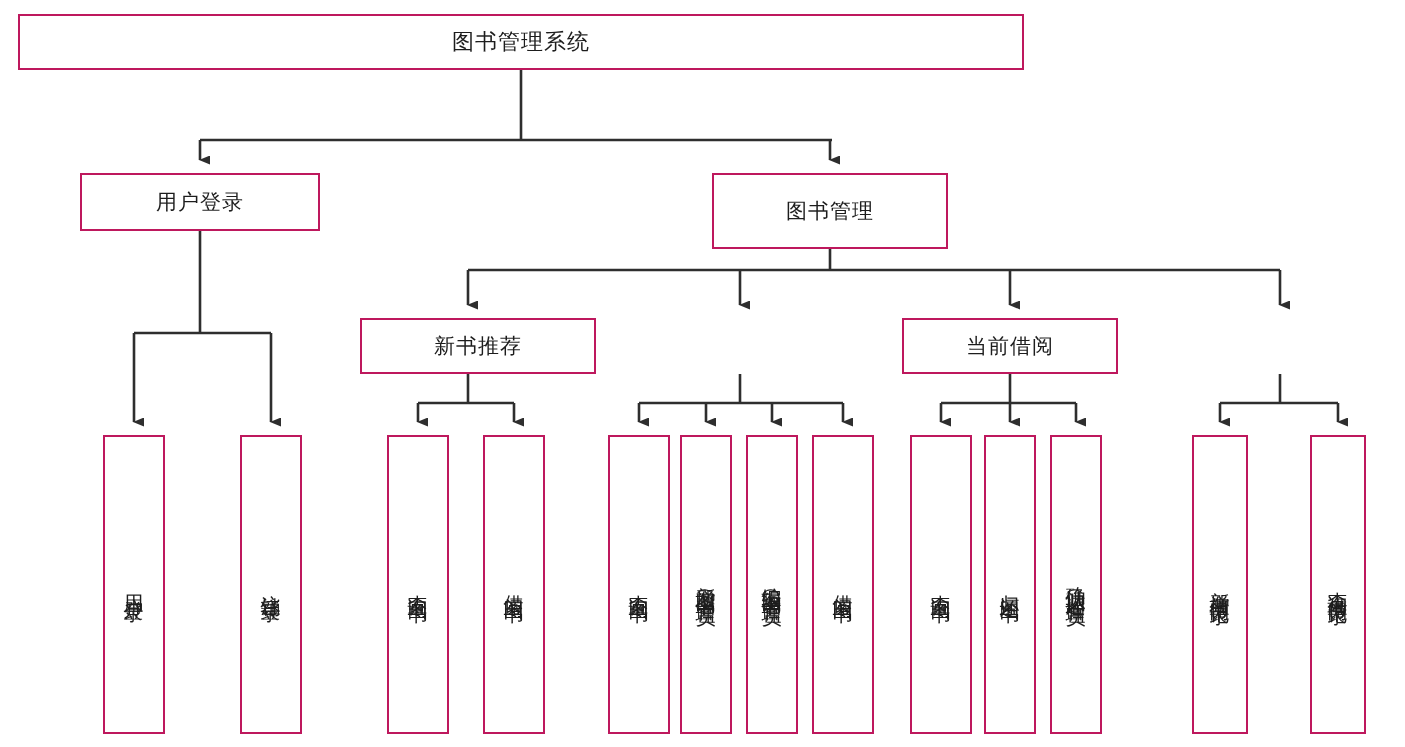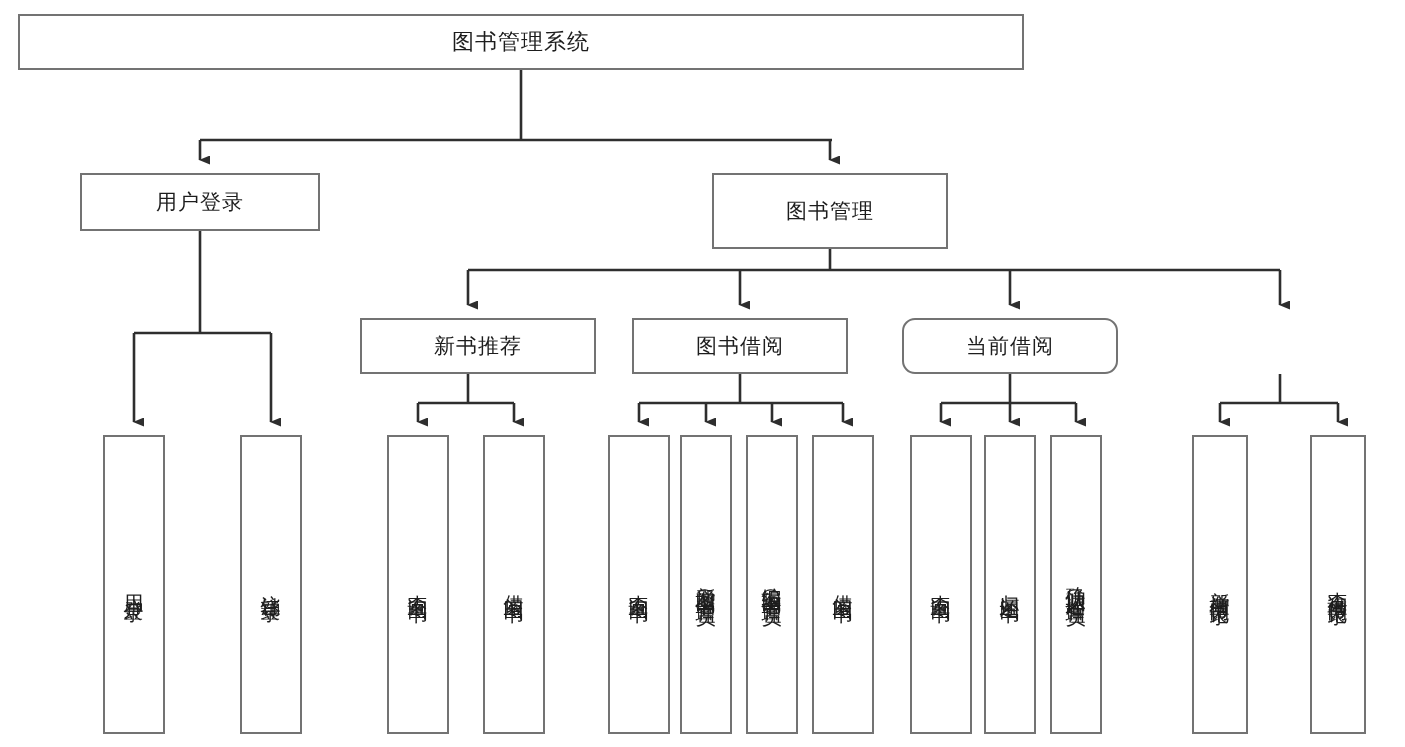--- a/index.html
+++ b/index.html
@@ -17,21 +17,21 @@
   }
   #wires{
     position:absolute;left:0;top:0;
     width:1405px;height:747px;
     pointer-events:none;
   }
   .node{
     position:absolute;
     box-sizing:border-box;
     background:#ffffff;
-    border:2px solid #737373;
+    border:2px solid #be185d;
     display:flex;
     align-items:center;
     justify-content:center;
     color:#1d1d1d;
     z-index:2;
   }
   .node .lbl{
     display:block;
     text-align:center;
     line-height:1.16;
@@ -130,25 +130,22 @@
   </div>
 
   <div class="node horiz" style="left:712px;top:173px;width:236px;height:76px;">
     <span class="lbl">图书管理</span>
   </div>
 
   <div class="node horiz" style="left:360px;top:318px;width:236px;height:56px;">
     <span class="lbl">新书推荐</span>
   </div>
 
-  <div class="node horiz" style="left:632px;top:318px;width:216px;height:56px;">
-    <span class="lbl">图书借阅</span>
-  </div>
-
-  <div class="node horiz" style="left:902px;top:318px;width:216px;height:56px;border-radius:13px;">
+
+  <div class="node horiz" style="left:902px;top:318px;width:216px;height:56px;">
     <span class="lbl">当前借阅</span>
   </div>
 
 
   <div class="node vert" style="left:103px;top:435px;width:62px;height:299px;">
     <span class="lbl">用户登录</span>
   </div>
 
   <div class="node vert" style="left:240px;top:435px;width:62px;height:299px;">
     <span class="lbl">注销登录</span>

